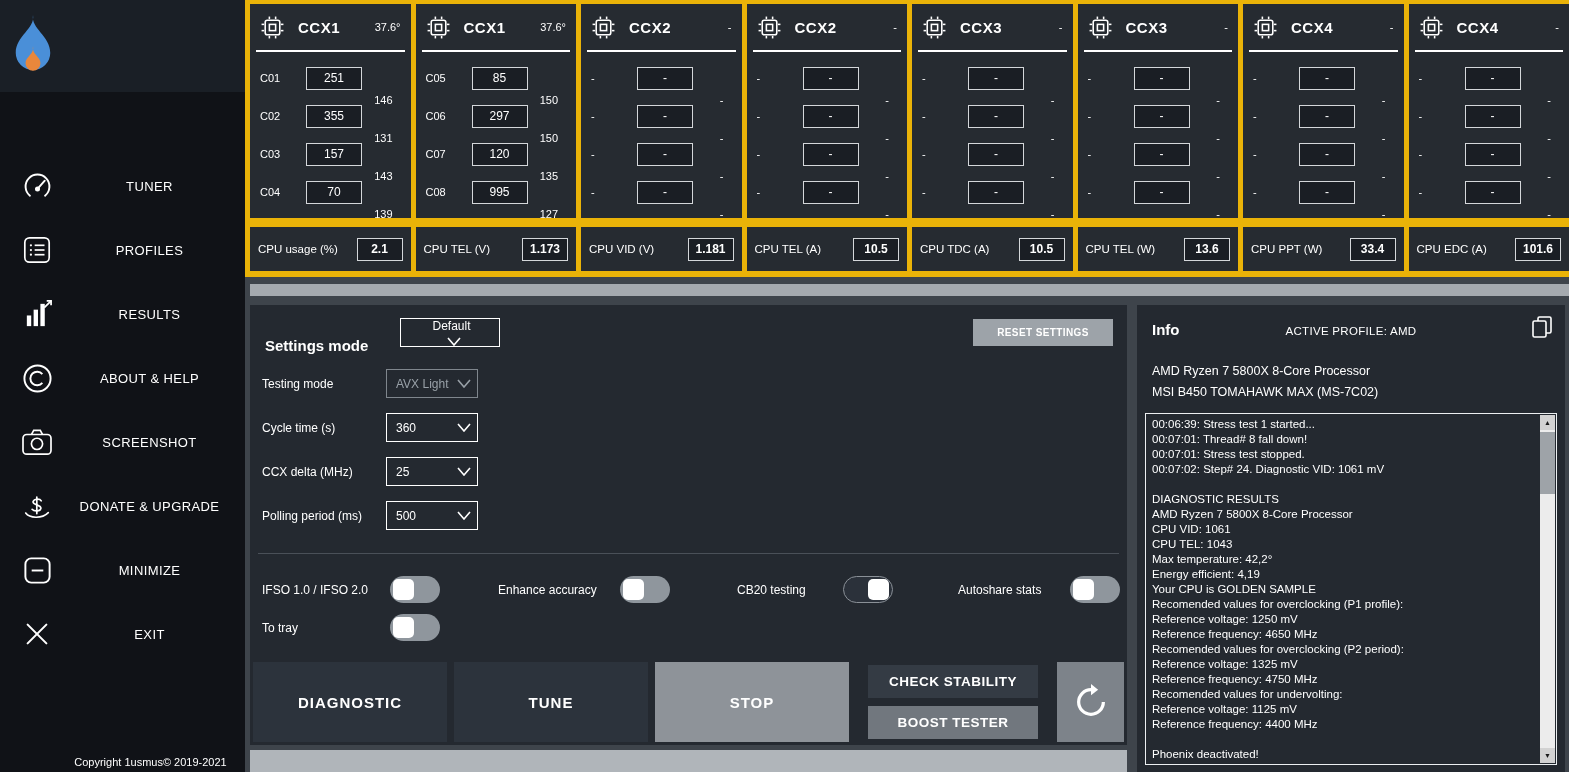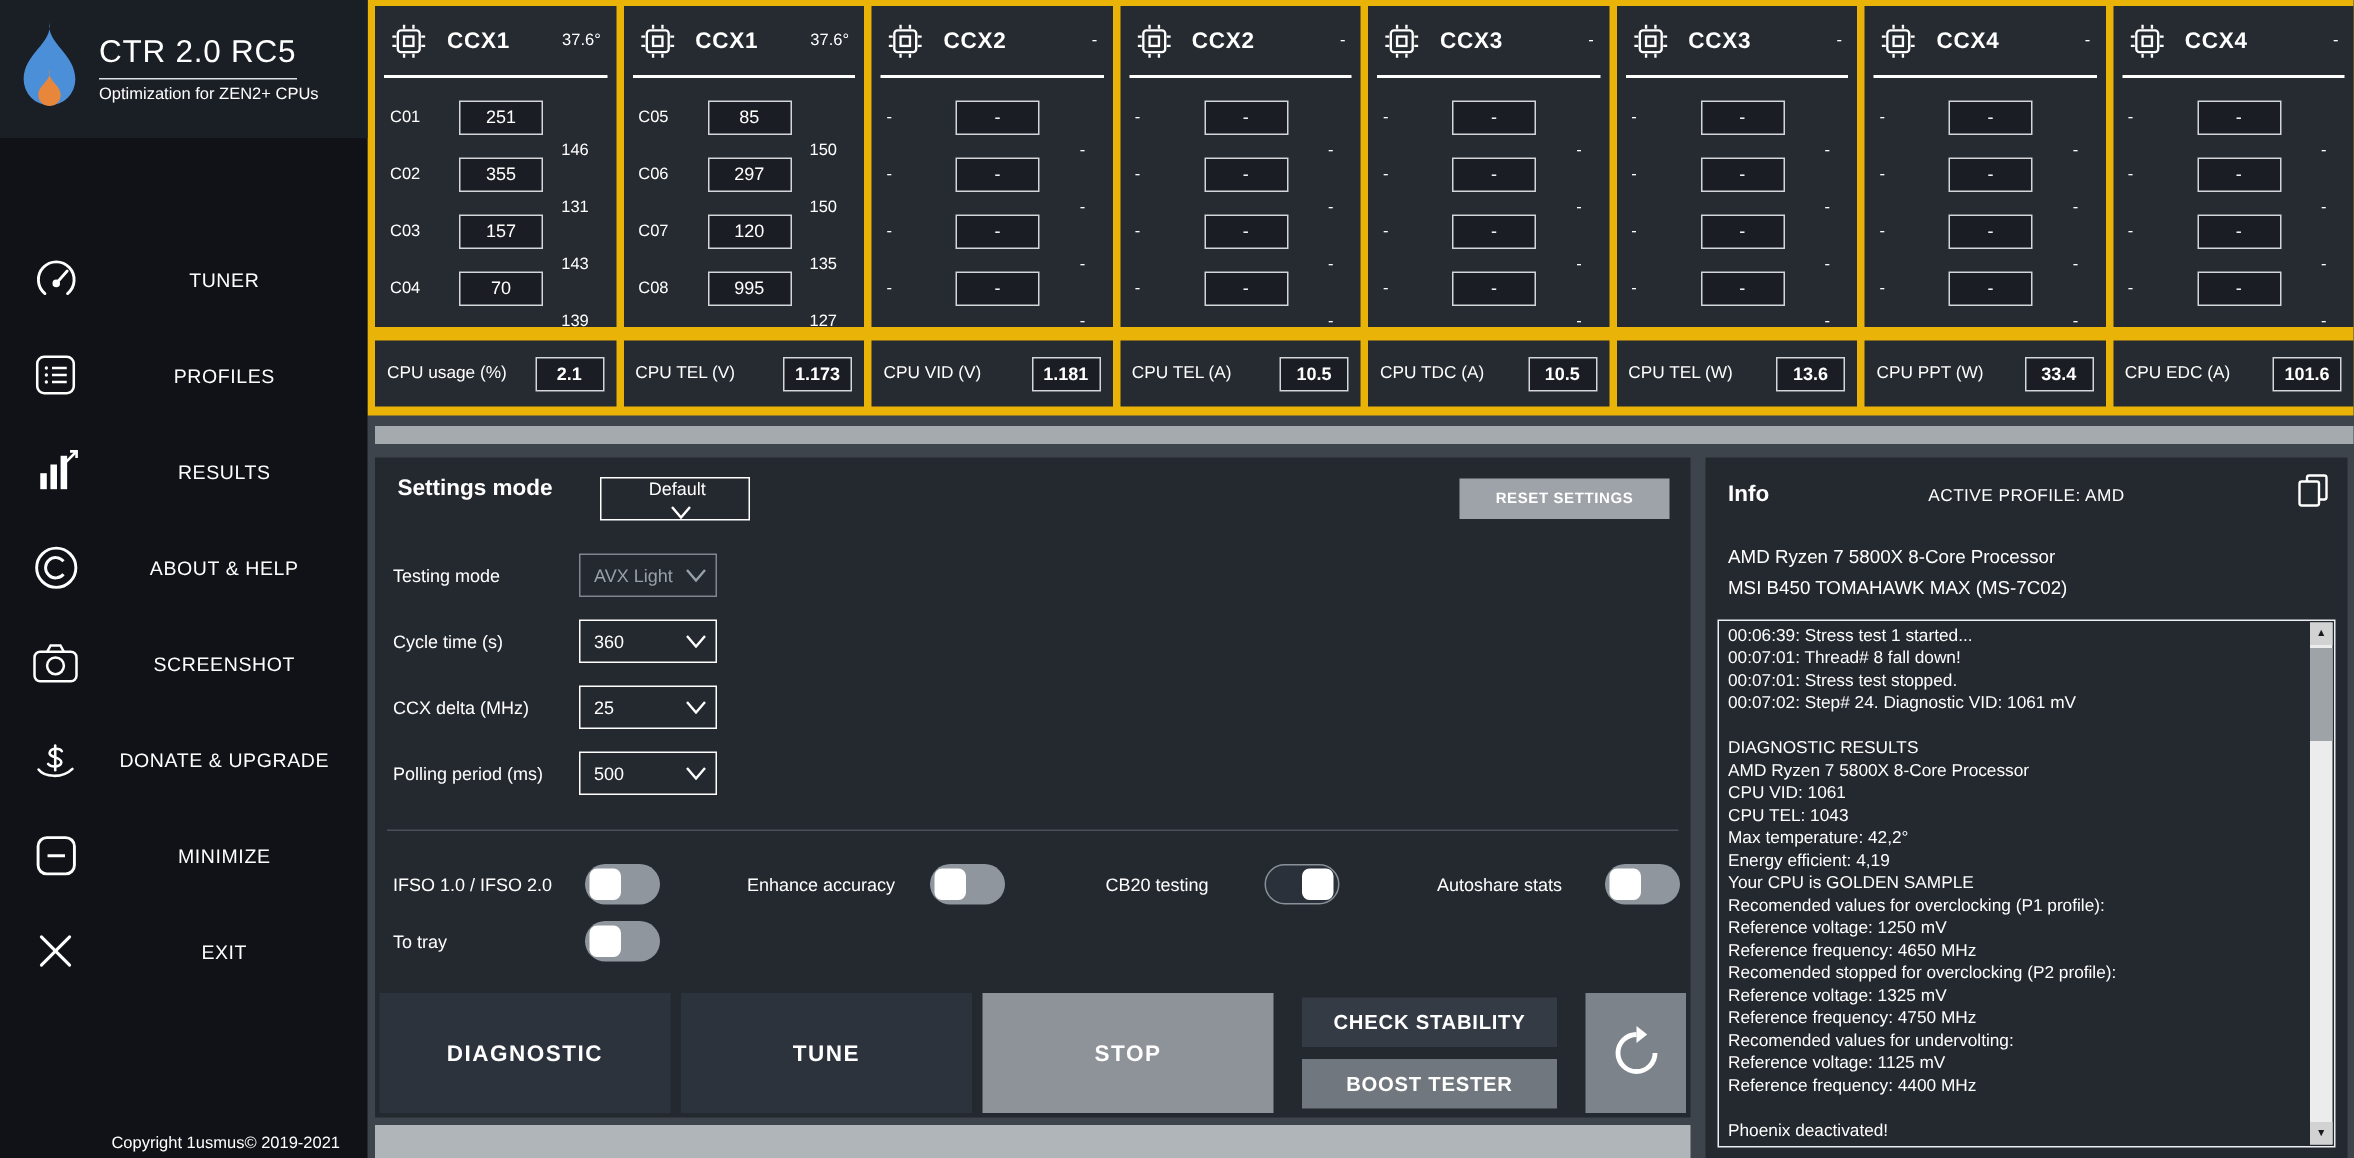--- a/index.html
+++ b/index.html
@@ -36,21 +36,21 @@
   .stat-cell { flex:1; background:#262b31; display:flex; align-items:center; padding:0 8px; min-width:0; }
   .stat-label { font-size:11.5px; white-space:nowrap; }
   .stat-box { margin-left:auto; min-width:46px; padding:0 4px; height:23px; border:1px solid #d4d7da; background:#1a1e24; font-size:12px; font-weight:bold; display:flex; align-items:center; justify-content:center; }
 
   .strip { position:absolute; background:#a5aaaf; }
   .strip-top { left:250px; top:284px; width:1319px; height:12px; }
   .strip-bottom { left:250px; top:750px; width:877px; height:22px; background:#b0b5ba; }
 
   
   .settings-panel { position:absolute; left:250px; top:305px; width:877px; height:440px; background:#242930; }
-  .settings-mode-label { position:absolute; left:15px; top:12px; font-size:15px; font-weight:bold; }
+  .settings-mode-label { position:absolute; left:15px; top:32px; font-size:15px; font-weight:bold; }
   .dropdown { position:absolute; height:29px; border:1px solid #fff; background:#242930; color:#fff; font-size:12px; display:flex; align-items:center; padding:0 6px 0 9px; cursor:pointer; }
   .dd-value { flex:1; white-space:nowrap; overflow:hidden; }
   .chevron { display:flex; align-items:center; margin-left:4px; }
   .dropdown.disabled { color:#98a0a7; border-color:#7f868d; }
   .dd-mode { left:150px; top:13px; width:100px;flex-direction:column; }
   .dd-field { left:136px; width:92px; }
   .field-label { position:absolute; left:12px; font-size:12px; }
   .reset-btn { position:absolute; right:14px; top:14px; width:140px; height:27px; background:#9da3a9; color:#fff; font-size:10px; font-weight:bold; letter-spacing:.4px; display:flex; align-items:center; justify-content:center; cursor:pointer; }
   .separator { position:absolute; left:8px; right:8px; top:248px; height:1px; background:#4a5058; }
 
@@ -86,24 +86,20 @@
 </style>
 </head>
 <body>
 
 <aside class="sidebar">
   <div class="logo-area">
     <svg class="logo-flame" viewBox="0 0 40 56">
       <path d="M20 1 C22 13 5 19 5 34 a15 15 0 0 0 30 0 C35 19 18 13 20 1 Z" fill="#4a8fd8"></path>
       <path d="M20 28 c1.5 7 -6.5 9 -6.5 15 a6.5 6.5 0 0 0 13 0 c0 -6 -8 -8 -6.5 -15 Z" fill="#e8873c"></path>
     </svg>
-    <div>
-      <div class="app-title">CTR 2.0 RC5</div>
-      <div class="app-subtitle">Optimization for ZEN2+ CPUs</div>
-    </div>
   </div>
 
   <nav class="menu">
     <div class="menu-item">
       <span class="menu-icon">
         <svg width="31" height="31" viewBox="0 0 32 32" fill="none" stroke="#fff" stroke-width="2" stroke-linecap="round">
           <path d="M8.2 25.5 A12.3 12.3 0 1 1 23.8 25.5"></path>
             <path d="M16 18.5 L23.5 10"></path>
             <circle cx="16" cy="18.5" r="1.6" fill="#fff"></circle>
         </svg>
@@ -716,21 +712,21 @@
         <div class="log-line">DIAGNOSTIC RESULTS</div>
         <div class="log-line">AMD Ryzen 7 5800X 8-Core Processor</div>
         <div class="log-line">CPU VID: 1061</div>
         <div class="log-line">CPU TEL: 1043</div>
         <div class="log-line">Max temperature: 42,2°</div>
         <div class="log-line">Energy efficient: 4,19</div>
         <div class="log-line">Your CPU is GOLDEN SAMPLE</div>
         <div class="log-line">Recomended values for overclocking (P1 profile):</div>
         <div class="log-line">Reference voltage: 1250 mV</div>
         <div class="log-line">Reference frequency: 4650 MHz</div>
-        <div class="log-line">Recomended stopped for overclocking (P2 profile):</div>
+        <div class="log-line">Recomended values for overclocking (P2 period):</div>
         <div class="log-line">Reference voltage: 1325 mV</div>
         <div class="log-line">Reference frequency: 4750 MHz</div>
         <div class="log-line">Recomended values for undervolting:</div>
         <div class="log-line">Reference voltage: 1125 mV</div>
         <div class="log-line">Reference frequency: 4400 MHz</div>
         <div class="log-line">&nbsp;</div>
         <div class="log-line">Phoenix deactivated!</div>
       </div>
     <div class="scrollbar">
       <div class="sb-btn up">

